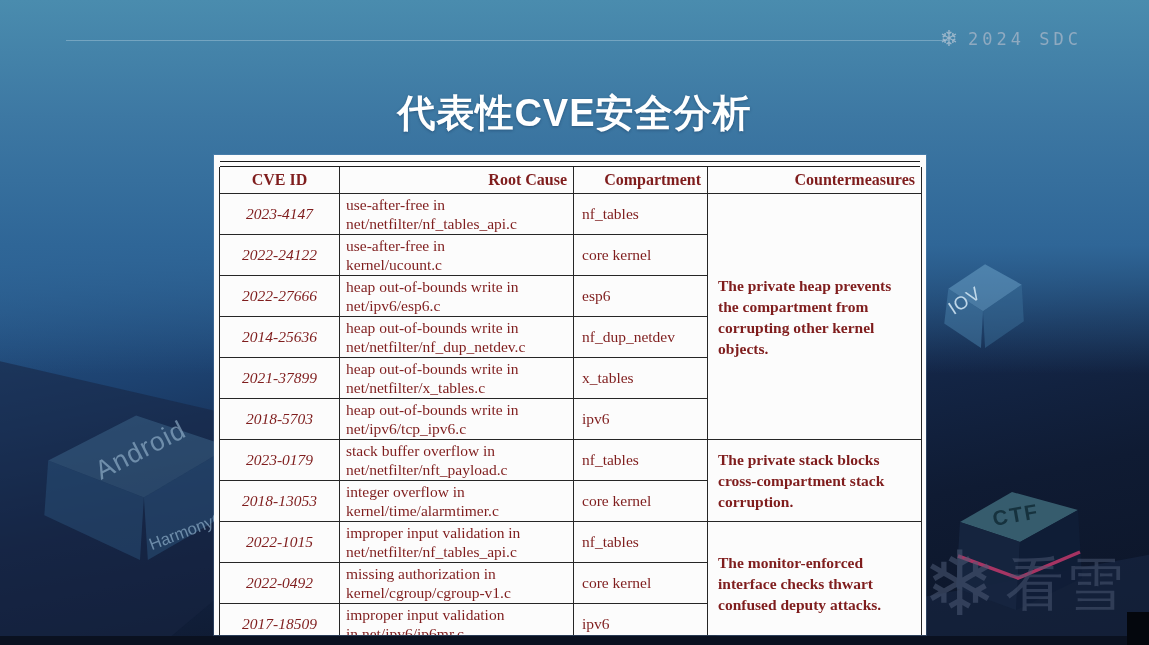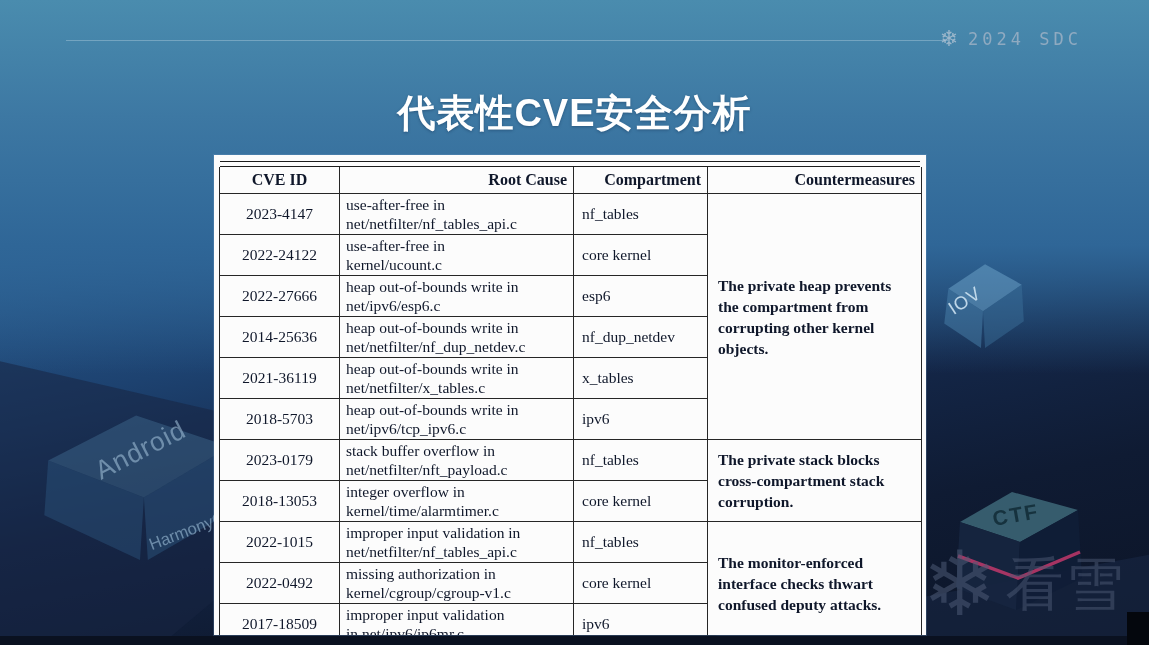--- a/index.html
+++ b/index.html
@@ -28,27 +28,27 @@
 
   .title{position:absolute;left:0;right:0;top:88px;margin:0;text-align:center;
     font-size:38px;font-weight:800;color:#ffffff;letter-spacing:1px;
     text-shadow:0 1px 3px rgba(10,30,60,0.35);}
 
   .table-card{position:absolute;left:214px;top:155px;width:712px;height:480px;
     background:#fcfcfc;box-sizing:border-box;padding:6px 5px 0 5px;overflow:hidden;
     box-shadow:0 0 0 1px rgba(120,160,200,0.25);}
   .double-rule{height:4px;border-top:1px solid #1c1c1c;border-bottom:1px solid #1c1c1c;margin:0 1px;}
   table.cve{width:100%;border-collapse:collapse;table-layout:fixed;
-    font-family:"Liberation Serif", serif;color:#0f172a;margin-top:0;padding-left:16px;}
+    font-family:"Liberation Serif", serif;color:#7f1d1d;margin-top:0;padding-left:16px;}
   table.cve th{font-size:16px;font-weight:bold;height:24px;
     border-left:1px solid #262626;border-right:1px solid #262626;border-bottom:1px solid #262626;
     padding:1px 6px;text-align:right;}
   table.cve th.c-cve{text-align:center;}
   table.cve td{border:1px solid #262626;font-size:15.5px;height:40px;box-sizing:border-box;}
-  td.col-cve{text-align:center;font-size:16px;}
+  td.col-cve{text-align:center;font-size:16px;font-style:italic;}
   td.col-cause{padding:1px 6px;white-space:pre-line;line-height:19px;}
   td.col-comp{padding:1px 8px;}
   td.col-cm{padding:4px 10px;line-height:21px;vertical-align:middle;font-weight:bold;}
 
   .cube{position:absolute;}
   .cube-android{left:42px;top:396px;width:196px;height:166px;}
   .cube-iov{left:932px;top:252px;width:102px;height:102px;}
   .cube-ctf{left:950px;top:480px;width:140px;height:130px;}
 
   .watermark{position:absolute;left:922px;top:538px;display:flex;align-items:center;gap:8px;}
@@ -137,21 +137,21 @@
 net/ipv6/esp6.c</td>
             <td class="col-comp">esp6</td>
           </tr>
           <tr>
             <td class="col-cve">2014-25636</td>
             <td class="col-cause">heap out-of-bounds write in
 net/netfilter/nf_dup_netdev.c</td>
             <td class="col-comp">nf_dup_netdev</td>
           </tr>
           <tr>
-            <td class="col-cve">2021-36119</td>
+            <td class="col-cve">2021-37899</td>
             <td class="col-cause">heap out-of-bounds write in
 net/netfilter/x_tables.c</td>
             <td class="col-comp">x_tables</td>
           </tr>
           <tr>
             <td class="col-cve">2018-5703</td>
             <td class="col-cause">heap out-of-bounds write in
 net/ipv6/tcp_ipv6.c</td>
             <td class="col-comp">ipv6</td>
           </tr>

